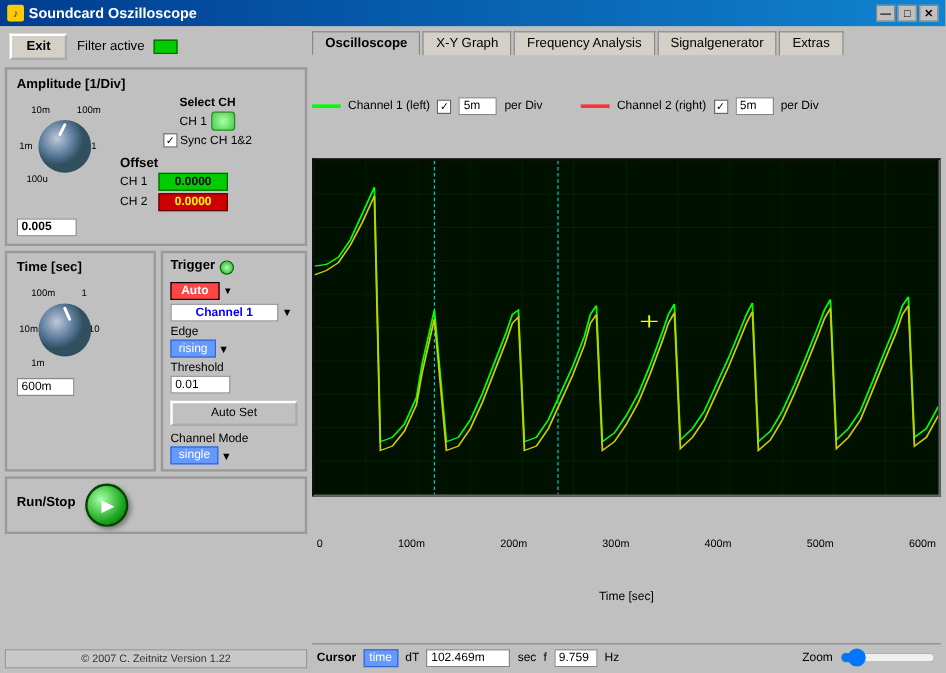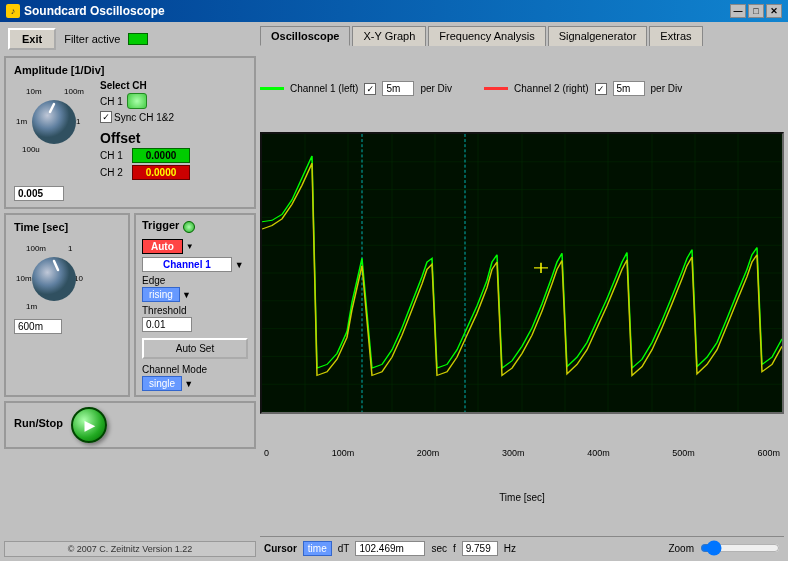--- a/index.html
+++ b/index.html
@@ -96,40 +96,41 @@
     .knob-area {
       display: flex;
       flex-direction: column;
       align-items: center;
       position: relative;
     }
 
     .select-ch-area {
       display: flex;
       flex-direction: column;
+      align-items: center;
       gap: 2px;
     }
     .select-ch-label { font-size: 10px; font-weight: bold; }
     .ch1-label { font-size: 10px; color: #000; }
     .ch1-indicator {
       width: 20px; height: 16px;
       background: radial-gradient(circle, #aaffaa, #44cc44);
       border: 1px solid #228822;
       border-radius: 3px;
     }
     .sync-cb {
       display: flex; align-items: center; gap: 2px; font-size: 10px;
     }
     .checkbox { width: 12px; height: 12px; border: 1px solid #666; background: white; display: inline-flex; align-items: center; justify-content: center; }
     .checkbox.checked::after { content: '✓'; font-size: 9px; color: #000; }
 
     .offset-section {
       margin-top: 4px;
     }
-    .offset-label { font-size: 14px; font-weight: bold; margin-bottom: 2px; }
+    .offset-label { font-size: 11px; font-weight: bold; margin-bottom: 2px; }
     .offset-row {
       display: flex; align-items: center; gap: 4px; margin-bottom: 2px;
     }
     .ch-label { font-size: 10px; width: 28px; }
     .offset-input {
       background: #00cc00;
       color: #000;
       border: 1px solid #006600;
       font-size: 10px;
       width: 58px;
@@ -341,21 +342,21 @@
       width: 80px;
       height: 80px;
     }
   </style>
 </head>
 <body>
 
 <div class="title-bar">
   <div class="title-bar-left">
     <div class="title-bar-icon">♪</div>
-    <span>Soundcard Oscilloscope</span>
+    <span>Soundcard Oszilloscope</span>
   </div>
   <div class="title-bar-controls">
     <div class="title-btn">—</div>
     <div class="title-btn">□</div>
     <div class="title-btn">✕</div>
   </div>
 </div>
 
 <div class="main-container">
 

